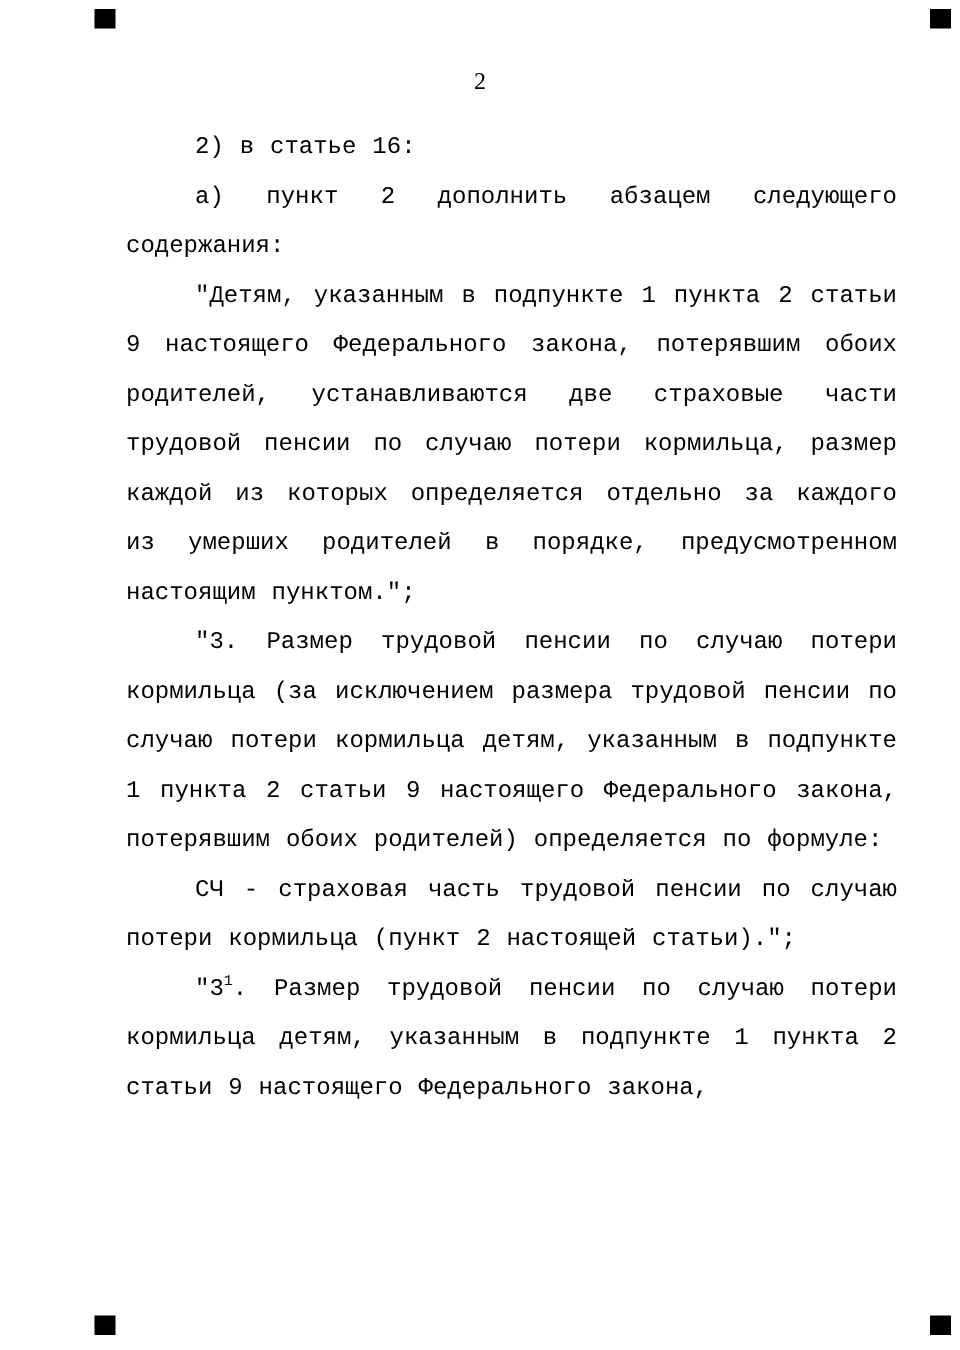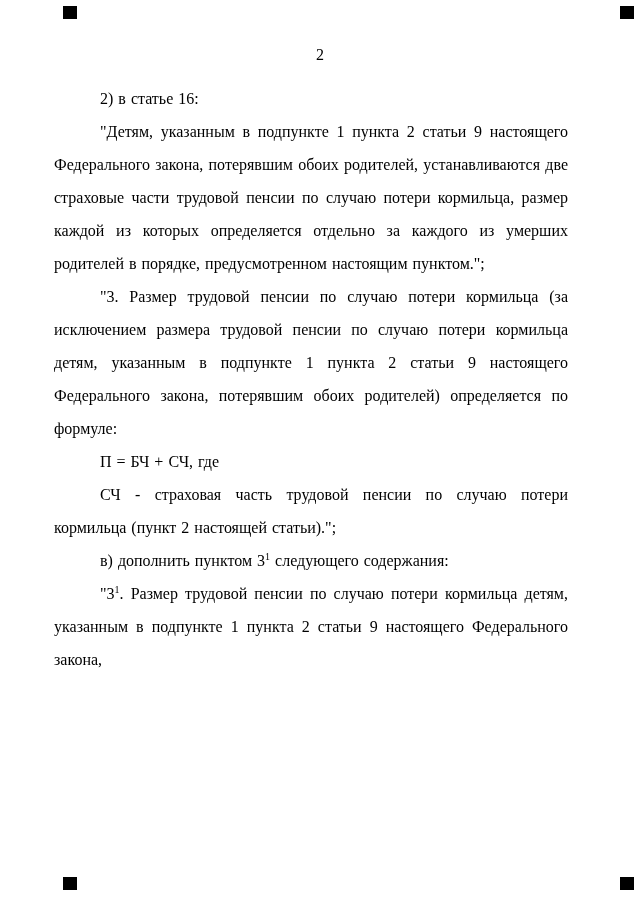--- a/index.html
+++ b/index.html
@@ -30,23 +30,24 @@
     position: absolute;
     top: 46px;
     left: 0;
     width: 100%;
     text-align: center;
     font-size: 16px;
   }
   .doc-body {
     position: absolute;
     top: 82px;
-    left: 54px;
+    left: 84px;
     width: 514px;
     font-size: 16px;
+    font-family: Liberation Mono, monospace;
   }
   .para {
     margin: 0;
     text-align: justify;
     text-indent: 46px;
     line-height: 33px;
     word-spacing: 1px;
   }
   .para sup {
     font-size: 10px;
@@ -60,20 +61,19 @@
 <div class="page">
   <div class="corner tl"></div>
   <div class="corner tr"></div>
   <div class="corner bl"></div>
   <div class="corner br"></div>
 
   <div class="page-number">2</div>
 
   <div class="doc-body">
       <p class="para">2) в статье 16:</p>
+      <p class="para">а) пункт 2 дополнить абзацем следующего содержания:</p>
       <p class="para">"Детям, указанным в подпункте 1 пункта 2 статьи 9 настоящего Федерального закона, потерявшим обоих родителей, устанавливаются две страховые части трудовой пенсии по случаю потери кормильца, размер каждой из которых определяется отдельно за каждого из умерших родителей в порядке, предусмотренном настоящим пунктом.";</p>
       <p class="para">"3. Размер трудовой пенсии по случаю потери кормильца (за исключением размера трудовой пенсии по случаю потери кормильца детям, указанным в подпункте 1 пункта 2 статьи 9 настоящего Федерального закона, потерявшим обоих родителей) определяется по формуле:</p>
-      <p class="para">П = БЧ + СЧ, где</p>
       <p class="para">СЧ - страховая часть трудовой пенсии по случаю потери кормильца (пункт 2 настоящей статьи).";</p>
-      <p class="para">в) дополнить пунктом 3<sup>1</sup> следующего содержания:</p>
       <p class="para">"3<sup>1</sup>. Размер трудовой пенсии по случаю потери кормильца детям, указанным в подпункте 1 пункта 2 статьи 9 настоящего Федерального закона,</p>
     </div>
 </div>
 
 </body></html>

